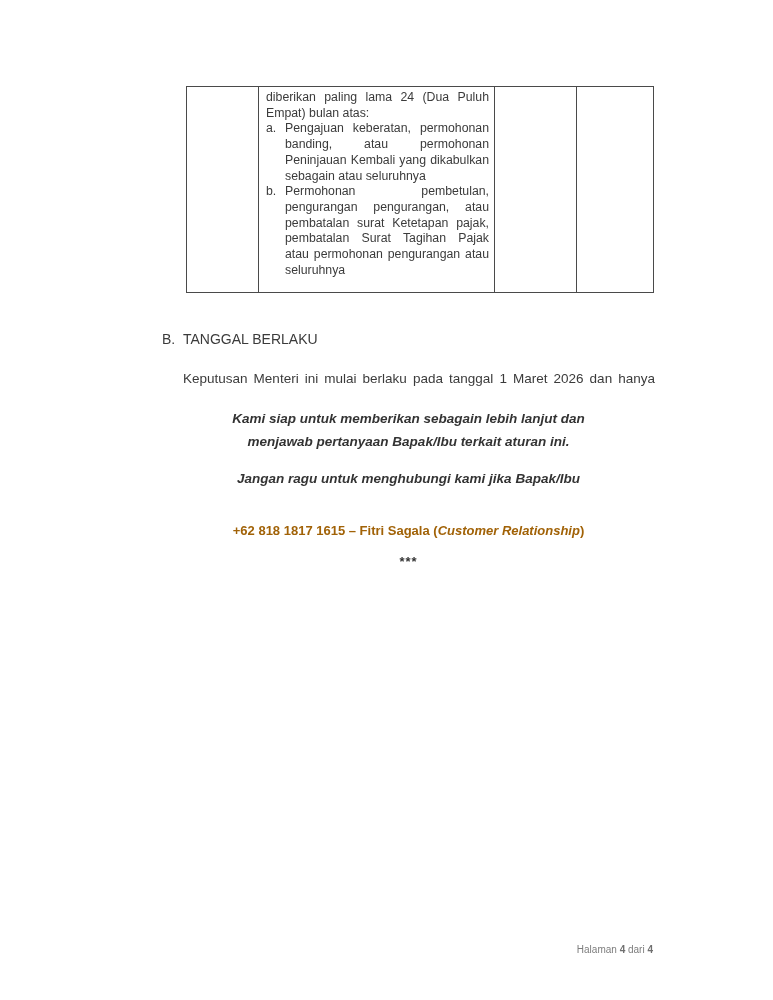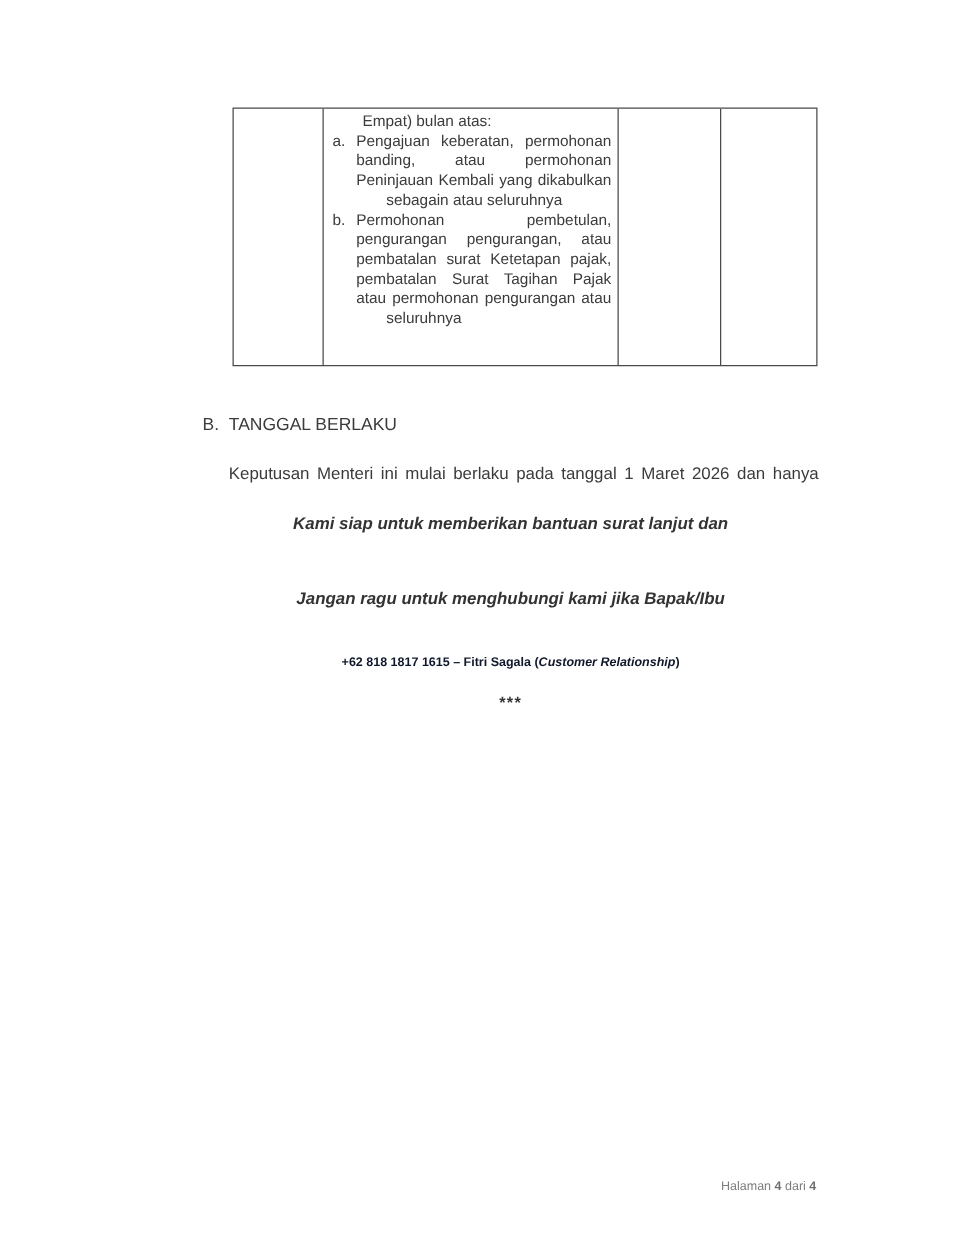--- a/index.html
+++ b/index.html
@@ -39,21 +39,21 @@
     padding: 3px 5px 0 7px;
     font-size: 12.3px;
     line-height: 15.7px;
     color: #3b3b3b;
   }
   .tline {
     position: relative;
     text-align: justify;
     text-align-last: justify;
   }
-  .tline.lastline { text-align-last: left; margin-left: 24px; }
+  .tline.lastline { text-align-last: left; }
   .tline.indented { padding-left: 19px; }
   .tline .marker {
     position: absolute;
     left: 0;
     top: 0;
   }
 
   
   .section-b {
     position: absolute;
@@ -99,23 +99,23 @@
   .note-1 { top: 407px; }
   .note-2 { top: 467px; }
 
   .contact-line {
     position: absolute;
     left: 162px;
     top: 521px;
     width: 493px;
     text-align: center;
     font-weight: bold;
-    font-size: 10px;
+    font-size: 13px;
     line-height: 20px;
-    color: #0f172a;
+    color: #a16207;
   }
   .contact-line .role { font-style: italic; }
 
   .separator {
     position: absolute;
     left: 162px;
     top: 554px;
     width: 493px;
     text-align: center;
     font-weight: bold;
@@ -138,20 +138,21 @@
 </style>
 </head>
 <body>
 
 <div class="page">
 
   <div class="doc-table">
     <div class="cell"></div>
 
     <div class="cell text-cell">
+      <div class="tline">diberikan paling lama 24 (Dua Puluh</div>
       <div class="tline lastline">Empat) bulan atas:</div>
 
       <div class="tline indented">
         <span class="marker">a.</span><span>Pengajuan keberatan, permohonan</span>
       </div>
       <div class="tline indented">banding, atau permohonan</div>
       <div class="tline indented">Peninjauan Kembali yang dikabulkan</div>
       <div class="tline indented lastline">sebagain atau seluruhnya</div>
 
       <div class="tline indented">
@@ -172,21 +173,22 @@
     <div class="heading">
       <span class="hlabel">B.</span>
       <span>TANGGAL BERLAKU</span>
     </div>
     <div class="body">
       <div class="bline">Keputusan Menteri ini mulai berlaku pada tanggal 1 Maret 2026 dan hanya</div>
     </div>
   </div>
 
   <div class="closing-note note-1">
-    <div>Kami siap untuk memberikan bantuan surat lanjut dan</div>
+    <div>Kami siap untuk memberikan sebagain lebih lanjut dan</div>
+    <div>menjawab pertanyaan Bapak/Ibu terkait aturan ini.</div>
   </div>
 
   <div class="closing-note note-2">
     <div>Jangan ragu untuk menghubungi kami jika Bapak/Ibu</div>
   </div>
 
   <div class="contact-line">
     <span>+62 818 1817 1615 – Fitri Sagala (</span><span class="role">Customer Relationship</span><span>)</span>
   </div>
 

